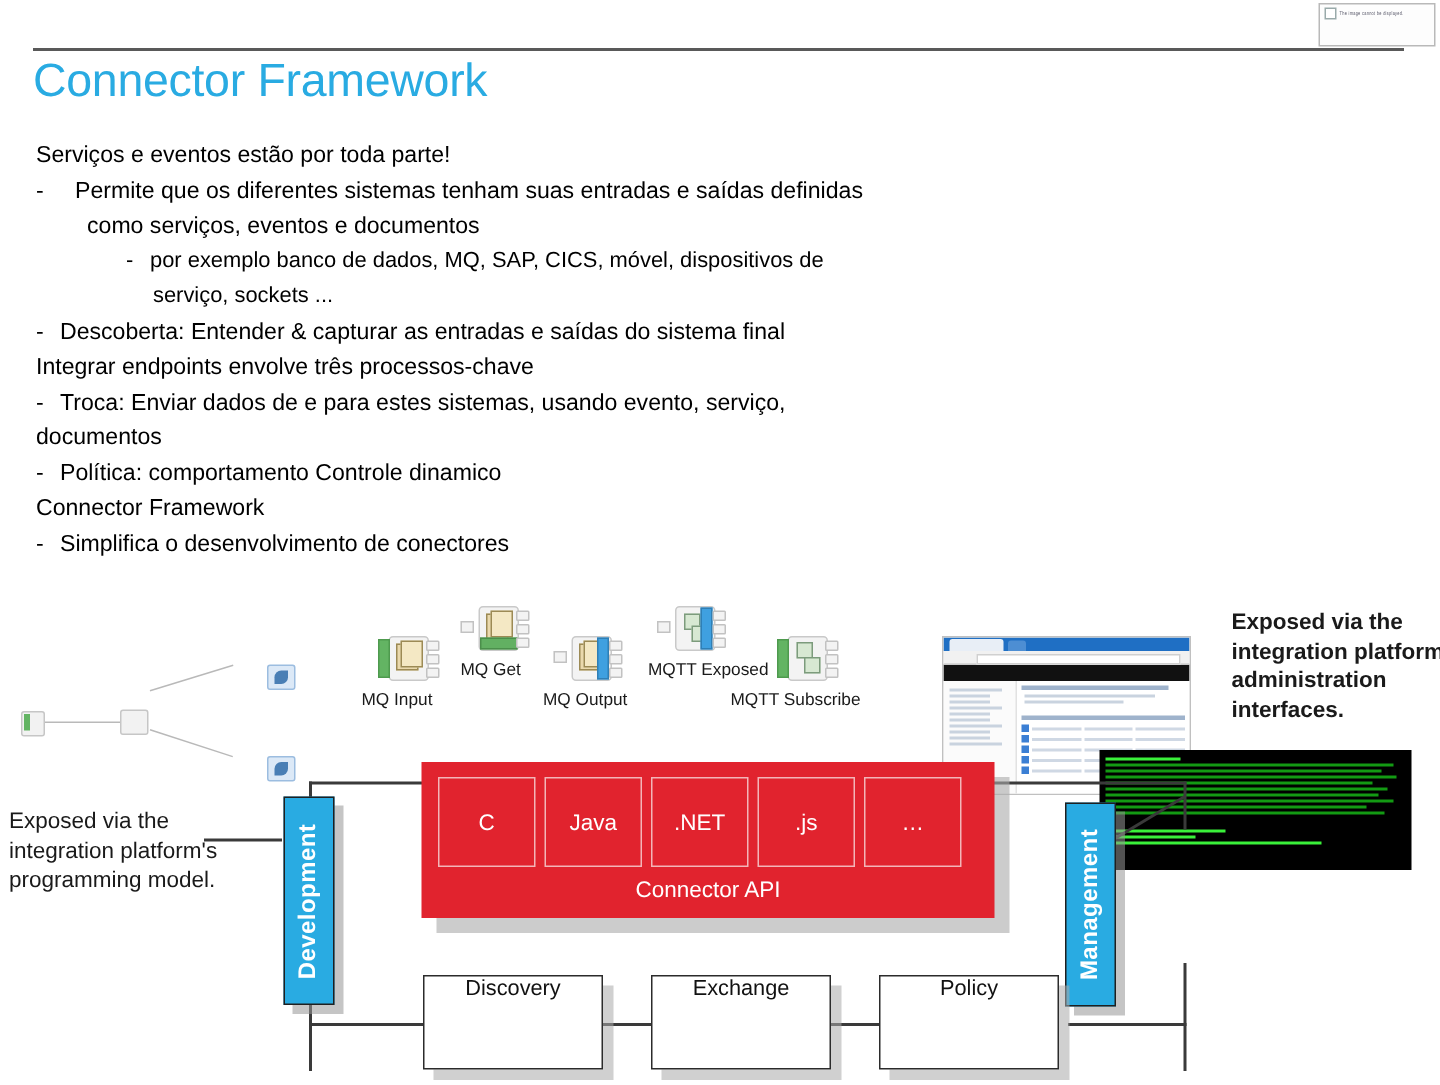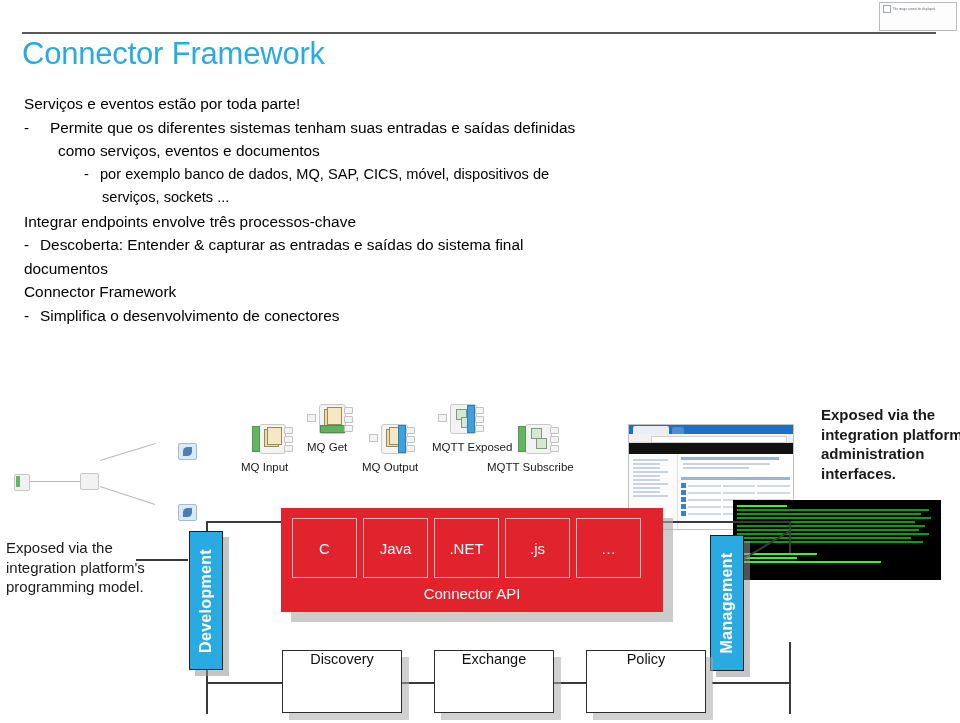--- a/index.html
+++ b/index.html
@@ -206,28 +206,34 @@
   <div class="ln b ind1">Serviços e eventos estão por toda parte!</div>
 
   <div class="ln ind1">
     <span class="dash">-</span><span>Permite que os diferentes sistemas tenham suas entradas e saídas definidas</span>
   </div>
   <div class="ln ind2">como serviços, eventos e documentos</div>
 
   <div class="ln small ind3">
     <span class="dash-s">-</span><span>por exemplo banco de dados, MQ, SAP, CICS, móvel, dispositivos de</span>
   </div>
-  <div class="ln small ind4">serviços, sockets ...</div>
-
-  <div class="ln b ind1">Integrar endpoints envolve três processos-chave</div>
+  <div class="ln small ind4">serviço, sockets ...</div>
 
   <div class="ln ind1">
     <span class="dash-s">-</span><span>Descoberta: Entender &amp; capturar as entradas e saídas do sistema final</span>
   </div>
+
+  <div class="ln b ind1">Integrar endpoints envolve três processos-chave</div>
+  <div class="ln ind1">
+    <span class="dash-s">-</span><span>Troca: Enviar dados de e para estes sistemas, usando evento, serviço,</span>
+  </div>
   <div class="ln ind1">documentos</div>
+  <div class="ln ind1">
+    <span class="dash-s">-</span><span>Política: comportamento Controle dinamico</span>
+  </div>
 
   <div class="ln b ind1">Connector Framework</div>
   <div class="ln ind1">
     <span class="dash-s">-</span><span>Simplifica o desenvolvimento de conectores</span>
   </div>
 </div>
 
 <div class="diagram">
 
   <div class="mini-node src" style="left:14px;top:86px;"></div>

